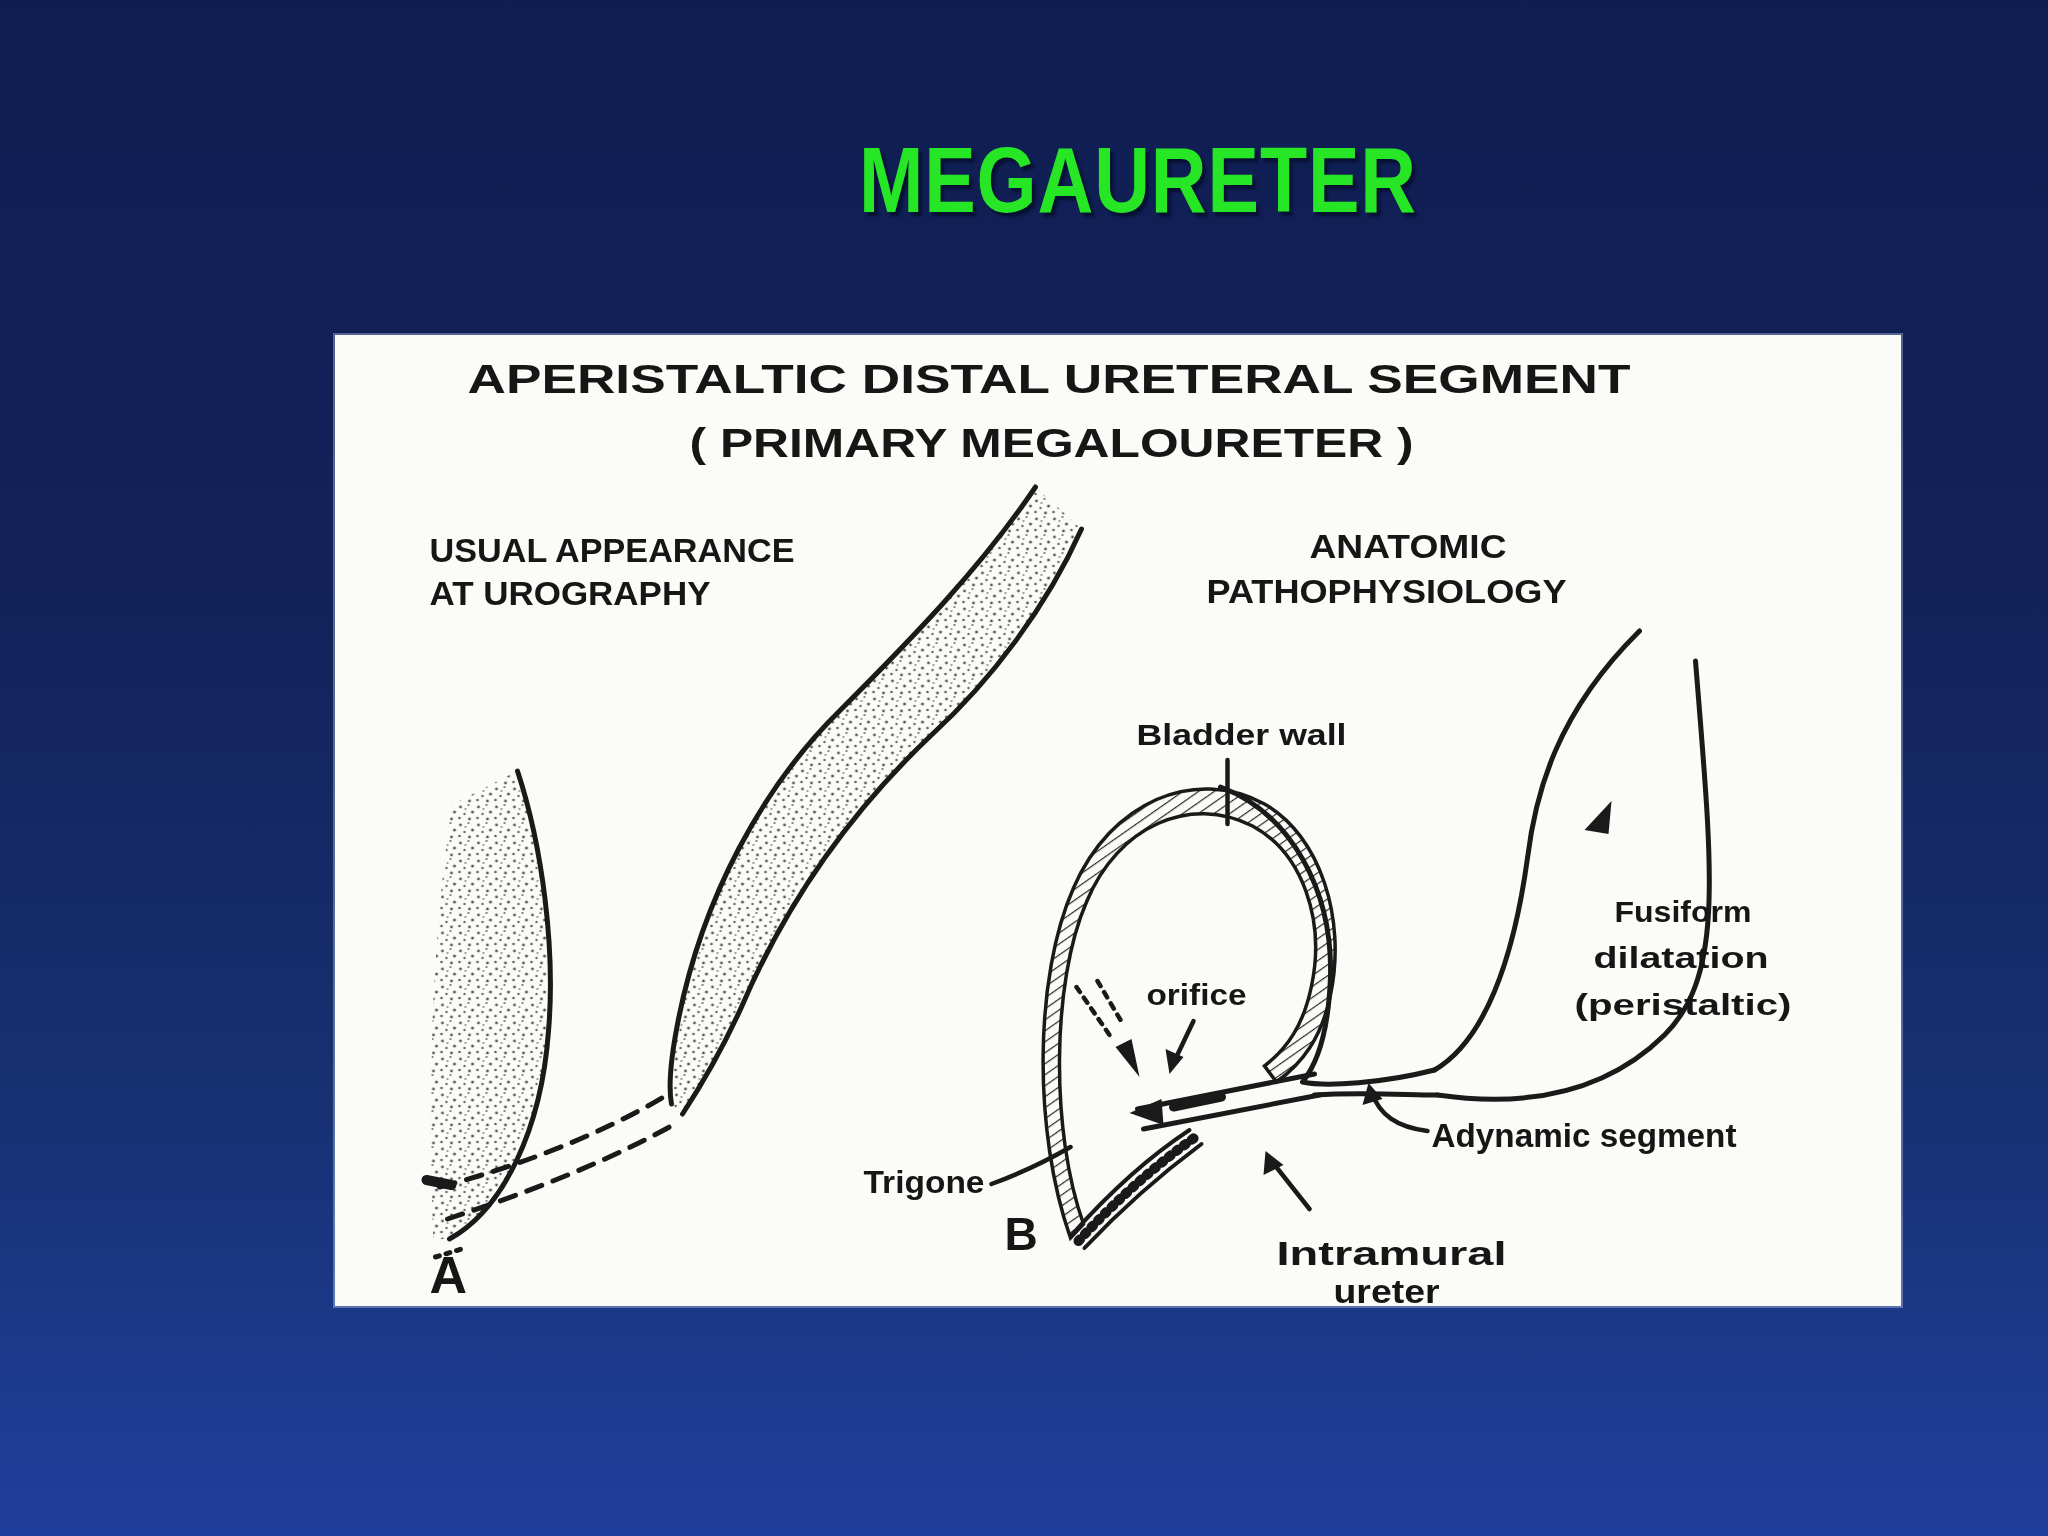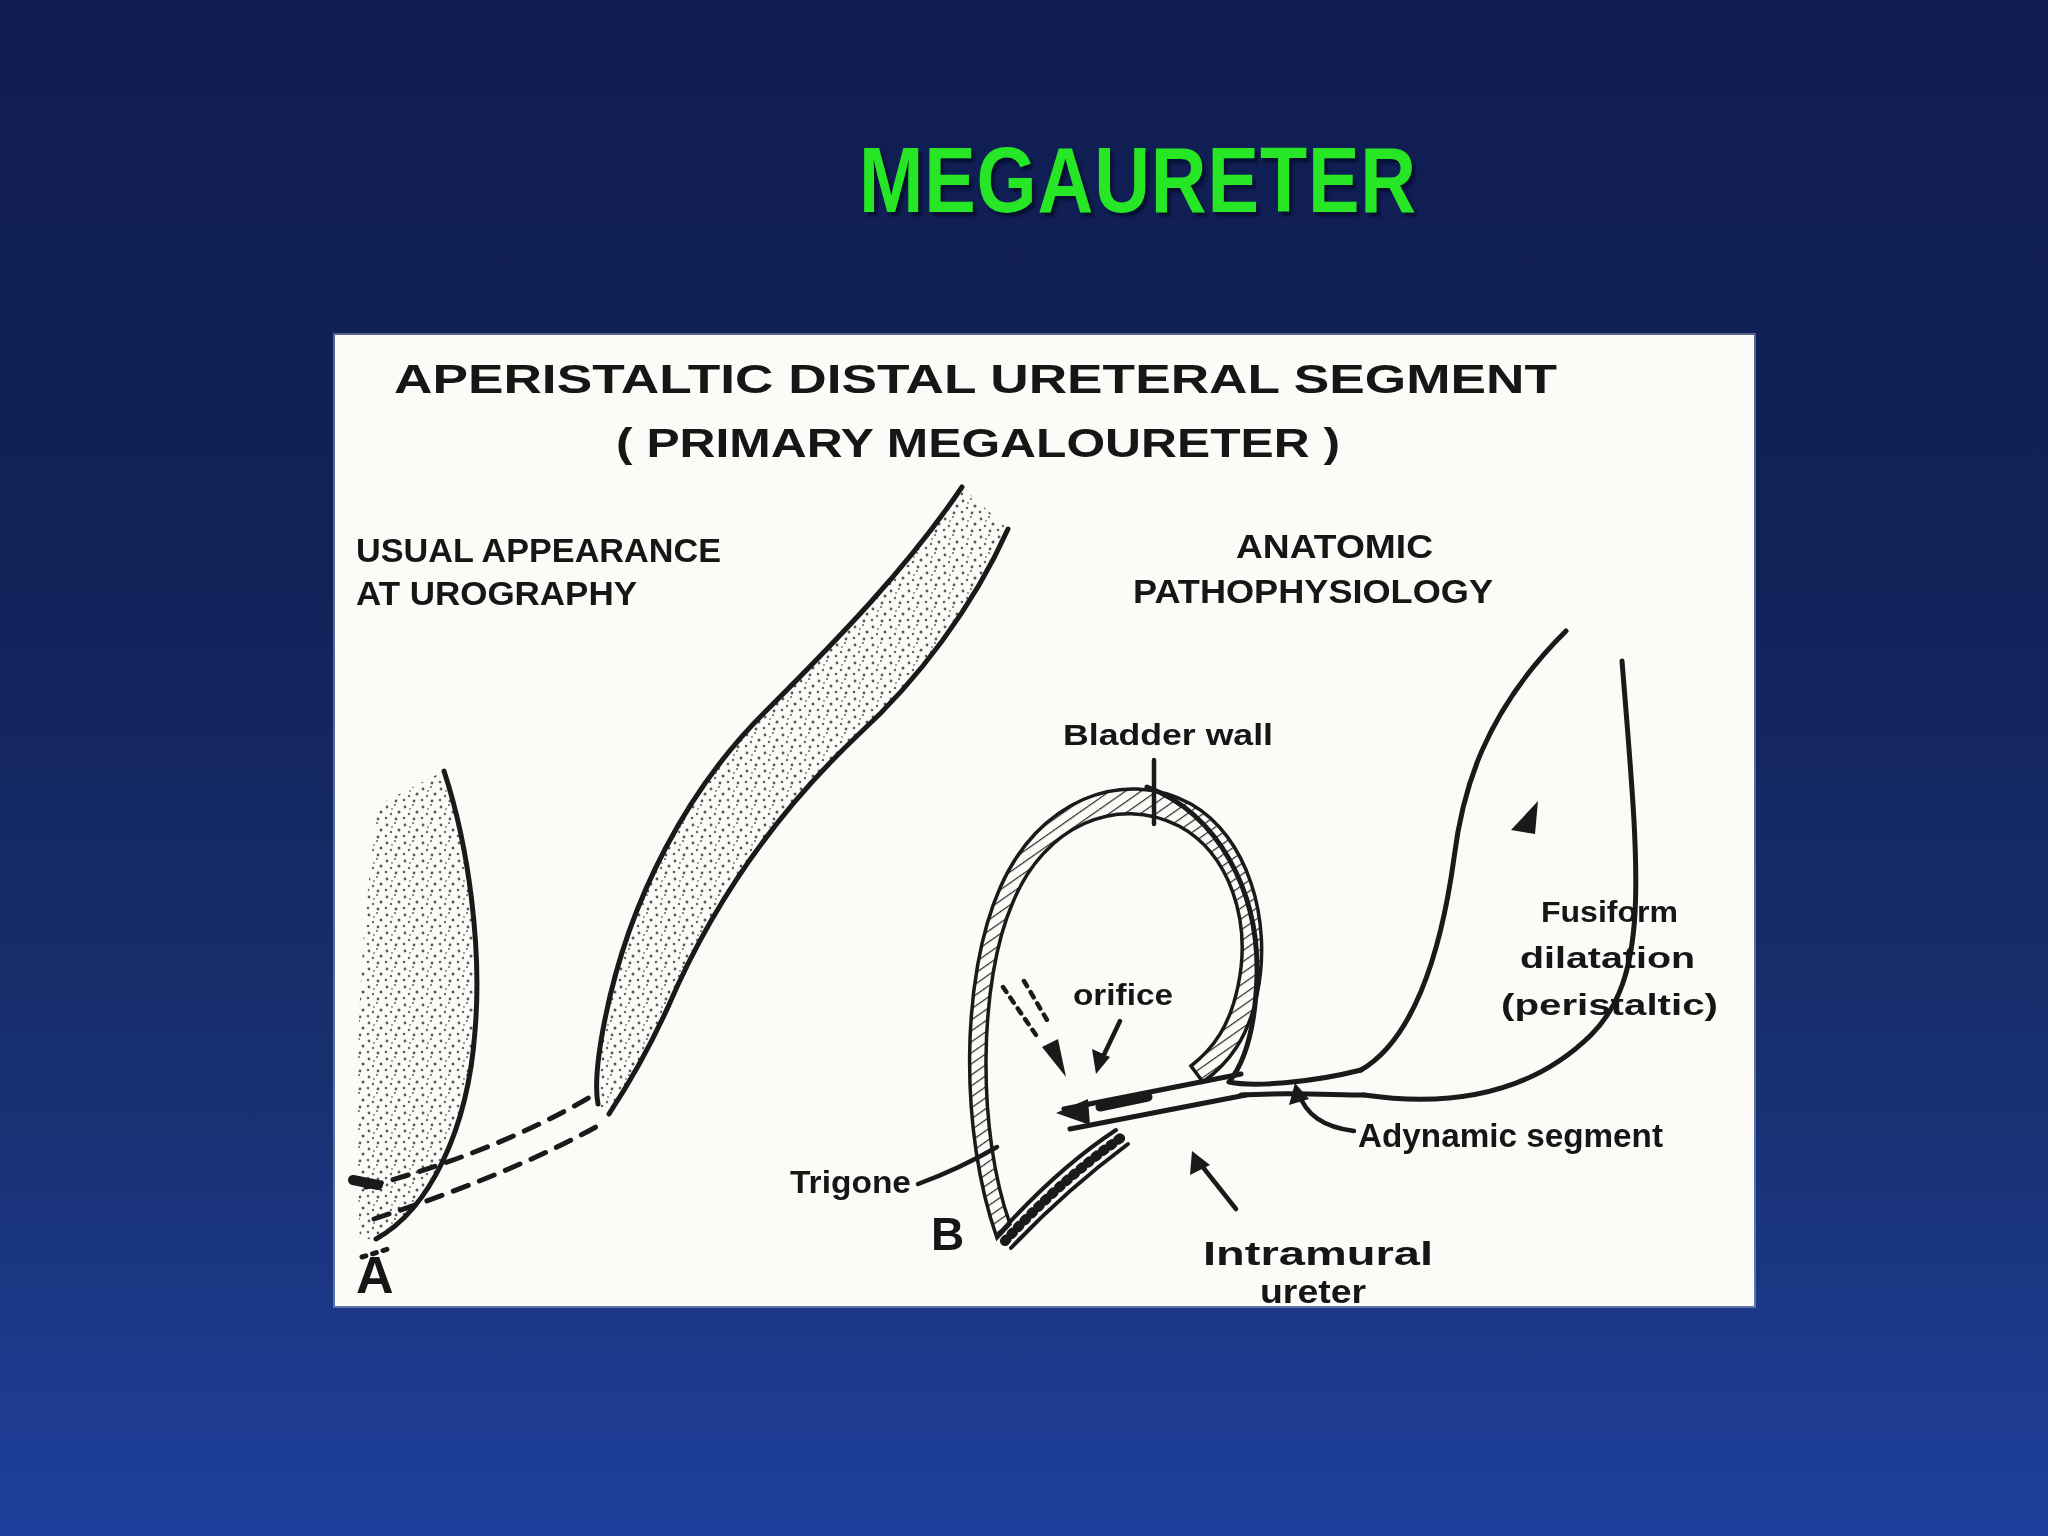--- a/index.html
+++ b/index.html
@@ -27,21 +27,21 @@
     font-weight: bold;
     letter-spacing: 1px;
     color: #26e626;
     text-shadow: 4px 4px 3px rgba(0, 8, 28, 0.6);
     white-space: nowrap;
   }
   .figure-panel {
     position: absolute;
     left: 335px;
     top: 335px;
-    width: 1419px;
+    width: 1566px;
     height: 971px;
     background: #fbfbf8;
     box-shadow: 0 0 0 2px rgba(215, 228, 252, 0.35);
   }
   .figure-panel svg {
     display: block;
     width: 100%;
     height: 100%;
   }
   text.scan {

